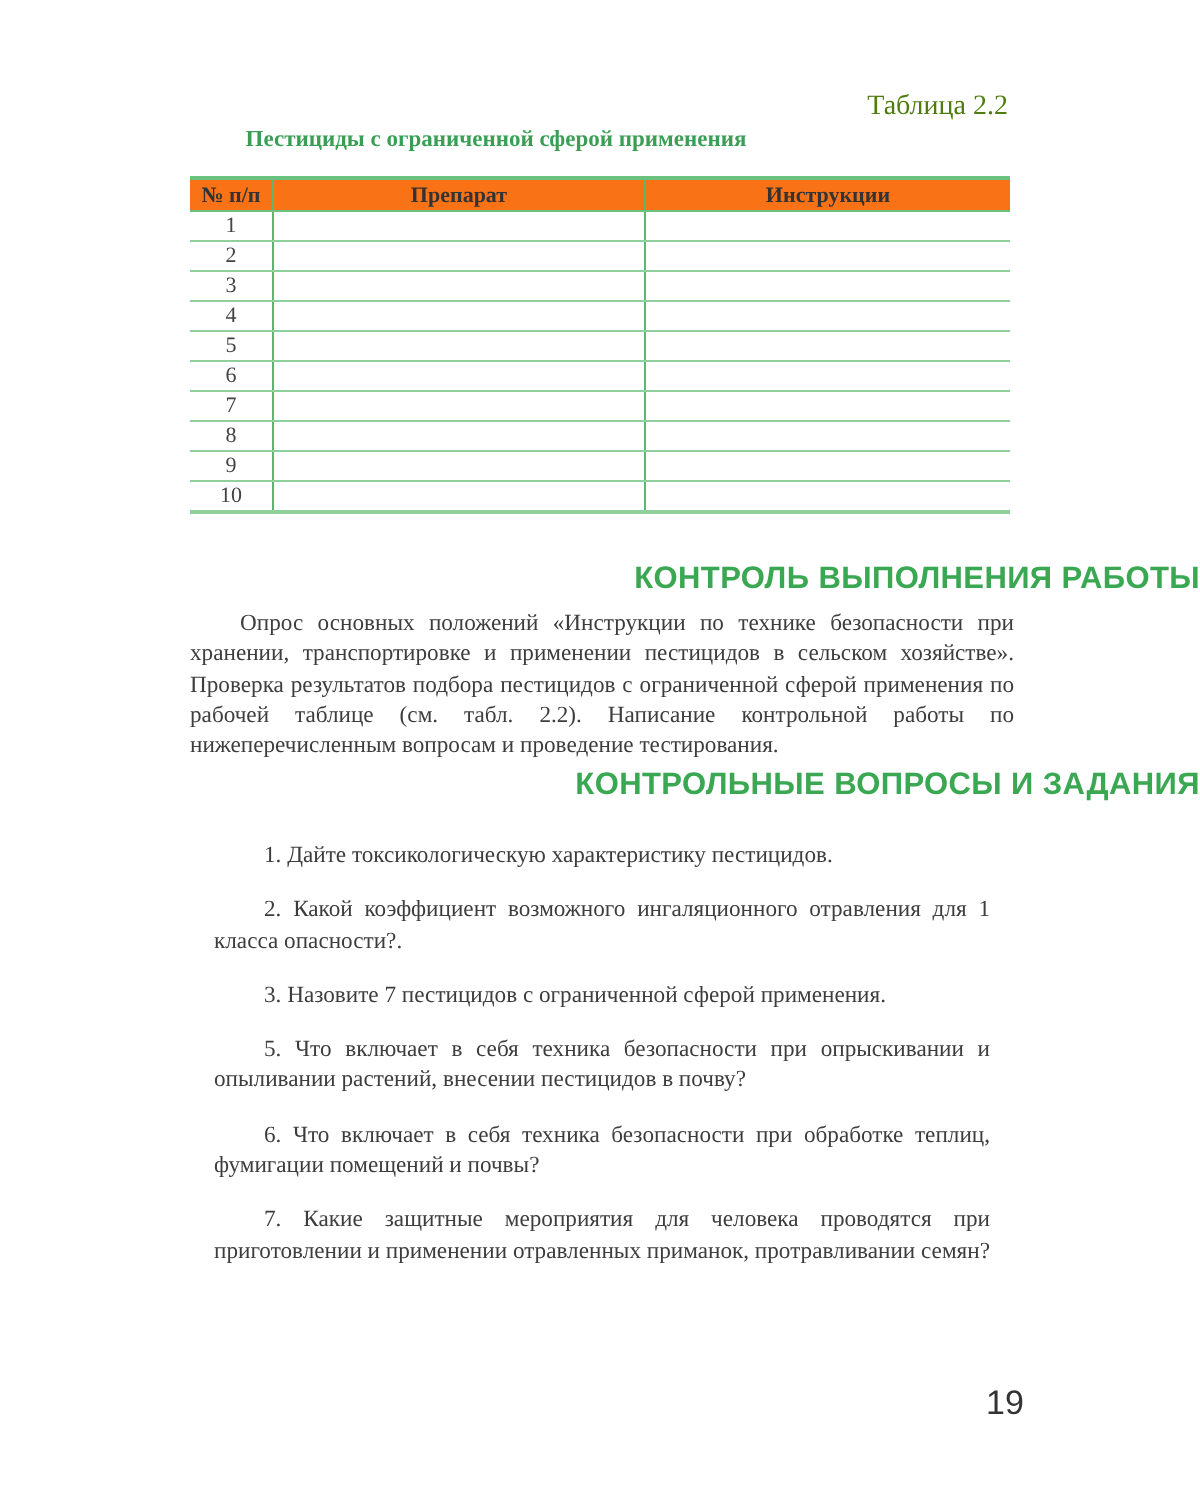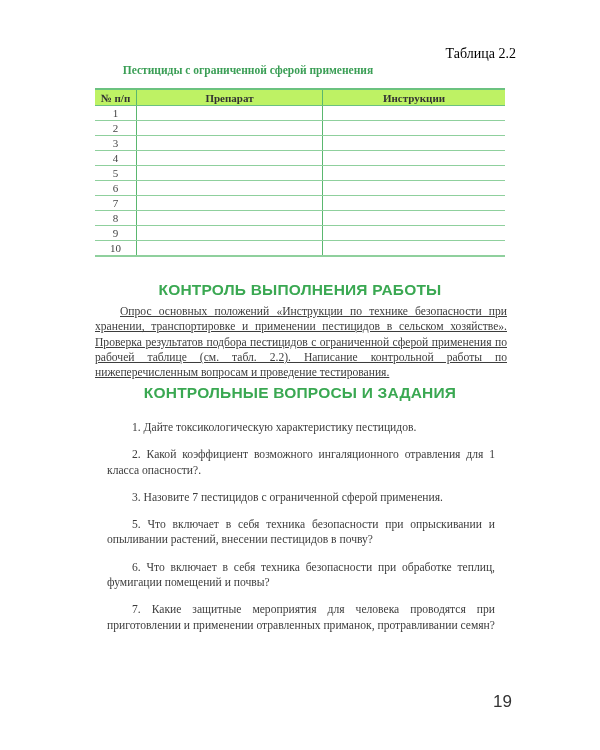--- a/index.html
+++ b/index.html
@@ -1,31 +1,31 @@
 <!DOCTYPE html>
 <html><head>
 <meta charset="utf-8">
 <style>
   html, body { margin:0; padding:0; }
   body { width:600px; height:750px; background:#ffffff; position:relative; overflow:hidden;
          font-family:"Liberation Serif", "DejaVu Serif", serif; color:#3a3a3a; }
-  .table-label { position:absolute; top:46px; right:84px; font-size:14px; color:#000000; }
+  .table-label { position:absolute; top:46px; right:96px; font-size:14px; color:#4d7c0f; }
   .table-title { position:absolute; top:64px; left:0; width:496px; text-align:center;
                  font-size:11.5px; font-weight:bold; color:#3a9e55; }
   table.data { position:absolute; top:88px; left:95px; width:410px; border-collapse:collapse;
                font-size:11px; }
-  table.data th { background:#bef264; height:15px; font-weight:bold; color:#333; padding:0;
+  table.data th { background:#f97316; height:15px; font-weight:bold; color:#333; padding:0;
                   border-top:2px solid #6bc27f; border-bottom:1.5px solid #6bc27f; }
   table.data td { height:14px; padding:0; border-bottom:1.5px solid #8fd09d; color:#444; }
   table.data th + th, table.data td + td { border-left:1px solid #5ab76f; }
   table.data tr:last-child td { border-bottom:2px solid #8fd09d; }
   .c1 { width:41px; text-align:center; }
   .c2 { width:185px; }
   .c3 { }
-  h2.sec { position:absolute; left:0; width:600px; text-align:center; margin:0;
+  h2.sec { position:absolute; left:0; width:600px; text-align:right; margin:0;
            font-family:"Liberation Sans", "DejaVu Sans", sans-serif; font-weight:bold;
            font-size:15.5px; color:#3aa852; letter-spacing:0.2px; }
   .para { position:absolute; left:95px; width:412px; font-size:11.6px; line-height:15.3px;
           text-align:justify; color:#3d3d3d; }
   .para p { margin:0; text-indent:25px; }
   .qlist p { margin:12px; text-indent:25px; }
   .page-num { position:absolute; top:692px; left:493px; font-family:"Liberation Sans", "DejaVu Sans", sans-serif;
               font-size:17px; color:#333; }
 </style>
 </head>
@@ -90,21 +90,21 @@
       </tr>
     <tr>
         <td class="c1">10</td>
         <td></td>
         <td></td>
       </tr>
   </tbody>
 </table>
 
 <h2 class="sec" style="top:281px;">КОНТРОЛЬ ВЫПОЛНЕНИЯ РАБОТЫ</h2>
-<div class="para" style="top:304px;text-decoration:underline;">
+<div class="para" style="top:304px;">
   <p>Опрос основных положений «Инструкции по технике безопасности при хранении, транспортировке и применении пестицидов в сельском хозяйстве». Проверка результатов подбора пестицидов с ограниченной сферой применения по рабочей таблице (см. табл. 2.2). Написание контрольной работы по нижеперечисленным вопросам и проведение тестирования.</p>
 </div>
 
 <h2 class="sec" style="top:384px;">КОНТРОЛЬНЫЕ ВОПРОСЫ И ЗАДАНИЯ</h2>
 <div class="para qlist" style="top:408px;">
   <p>1. Дайте токсикологическую характеристику пестицидов.</p>
   <p>2. Какой коэффициент возможного ингаляционного отравления для 1 класса опасности?.</p>
   <p>3. Назовите 7 пестицидов с ограниченной сферой применения.</p>
   <p>5. Что включает в себя техника безопасности при опрыскивании и опыливании растений, внесении пестицидов в почву?</p>
   <p>6. Что включает в себя техника безопасности при обработке теплиц, фумигации помещений и почвы?</p>

